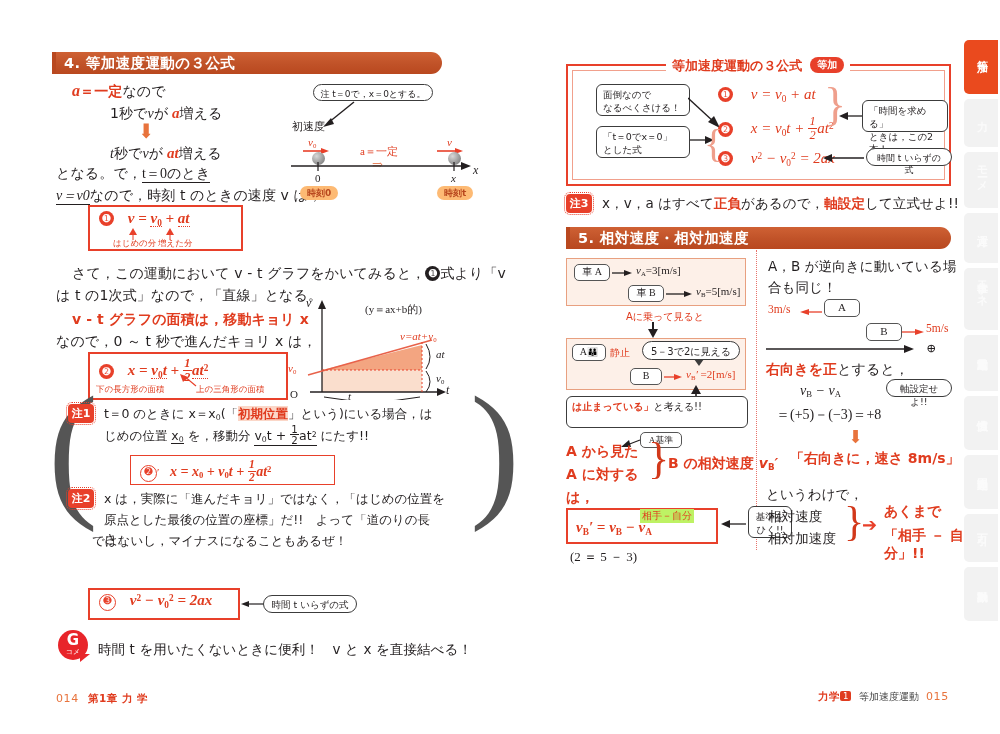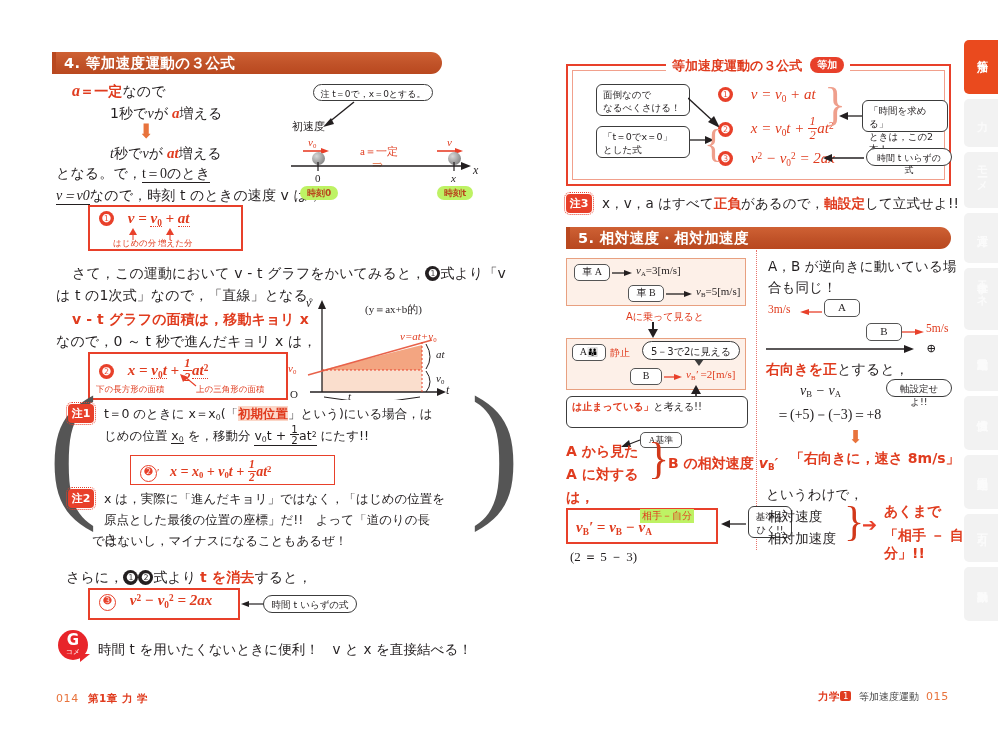--- a/index.html
+++ b/index.html
@@ -45,21 +45,21 @@
     font-family:"DejaVu Sans","Liberation Sans",sans-serif;font-size:9.5px;
     line-height:1.35;padding:2px 6px;box-sizing:border-box;color:#231f20;
   }
   .bub.sq{border-radius:6px;}
   .tagbox{
     position:absolute;border:1.2px solid #555;border-radius:5px;background:#fff;
     font-family:"Liberation Serif",serif;font-size:11px;line-height:1.2;
     padding:2px 7px;box-sizing:border-box;text-align:center;
   }
   .pill{
-    position:absolute;border-radius:9px;background:#bef264;color:#b9481f;
+    position:absolute;border-radius:9px;background:#fdba74;color:#b9481f;
     font-family:"DejaVu Sans","Liberation Sans",sans-serif;font-weight:bold;
     font-size:9px;line-height:14px;height:14px;padding:0 7px;box-sizing:border-box;
   }
 
   
   .cnum{
     display:inline-block;width:15px;height:15px;border-radius:50%;
     background:#e8402a;color:#fff;font-family:"DejaVu Sans",sans-serif;
     font-size:10px;font-weight:bold;line-height:15px;text-align:center;
     vertical-align:.08em;
@@ -265,24 +265,20 @@
   <div class="formula" style="left:140px;top:459px;font-size:14px;">
     <span class="cnum hollow">➋</span><span class="red" style="font-size:11px;">′</span>
     <span class="red b it" style="margin-left:7px;">x = x<span class="sub">0</span> + v<span class="sub">0</span>t + <span class="frac"><span class="num">1</span><span class="den">2</span></span>at<span class="sup">2</span></span>
   </div>
 
   <div class="chu" style="left:68px;top:489px;">注2</div>
   <div class="txs jp" style="left:104px;top:510px;width:350px;font-size:12.5px;">原点とした最後の位置の座標」だ!!　よって「道のりの長さ」</div>
   <div class="txs jp" style="left:104px;top:489px;width:345px;font-size:12.5px;">x は，実際に「進んだキョリ」ではなく，「はじめの位置を</div>
   <div class="txs jp" style="left:92px;top:531px;width:345px;font-size:12.5px;">ではないし，マイナスになることもあるぜ！</div>
 
-  <div class="tx" style="left:66px;top:566px;">
-    <span class="jp">さらに，</span><span class="cnum dark">➊</span><span class="cnum dark">➋</span><span class="jp">式より</span>
-    <span class="b red jp">t を消去</span><span class="jp">すると，</span>
-  </div>
 
   <div class="fbox" style="left:88px;top:588px;width:152px;height:32px;"></div>
   <div class="formula" style="left:99px;top:592px;font-size:15px;">
     <span class="cnum hollow">➌</span>
     <span class="red b it" style="margin-left:10px;">v<span class="sup">2</span> − v<span class="sub">0</span><span class="sup">2</span> = 2ax</span>
   </div>
   <svg style="position:absolute;left:240px;top:598px;width:26px;height:12px;">
     <line x1="24" y1="6" x2="7" y2="6" stroke="#231f20" stroke-width="1.2"></line>
     <polygon points="1,6 9,3 9,9" fill="#231f20"></polygon>
   </svg>

